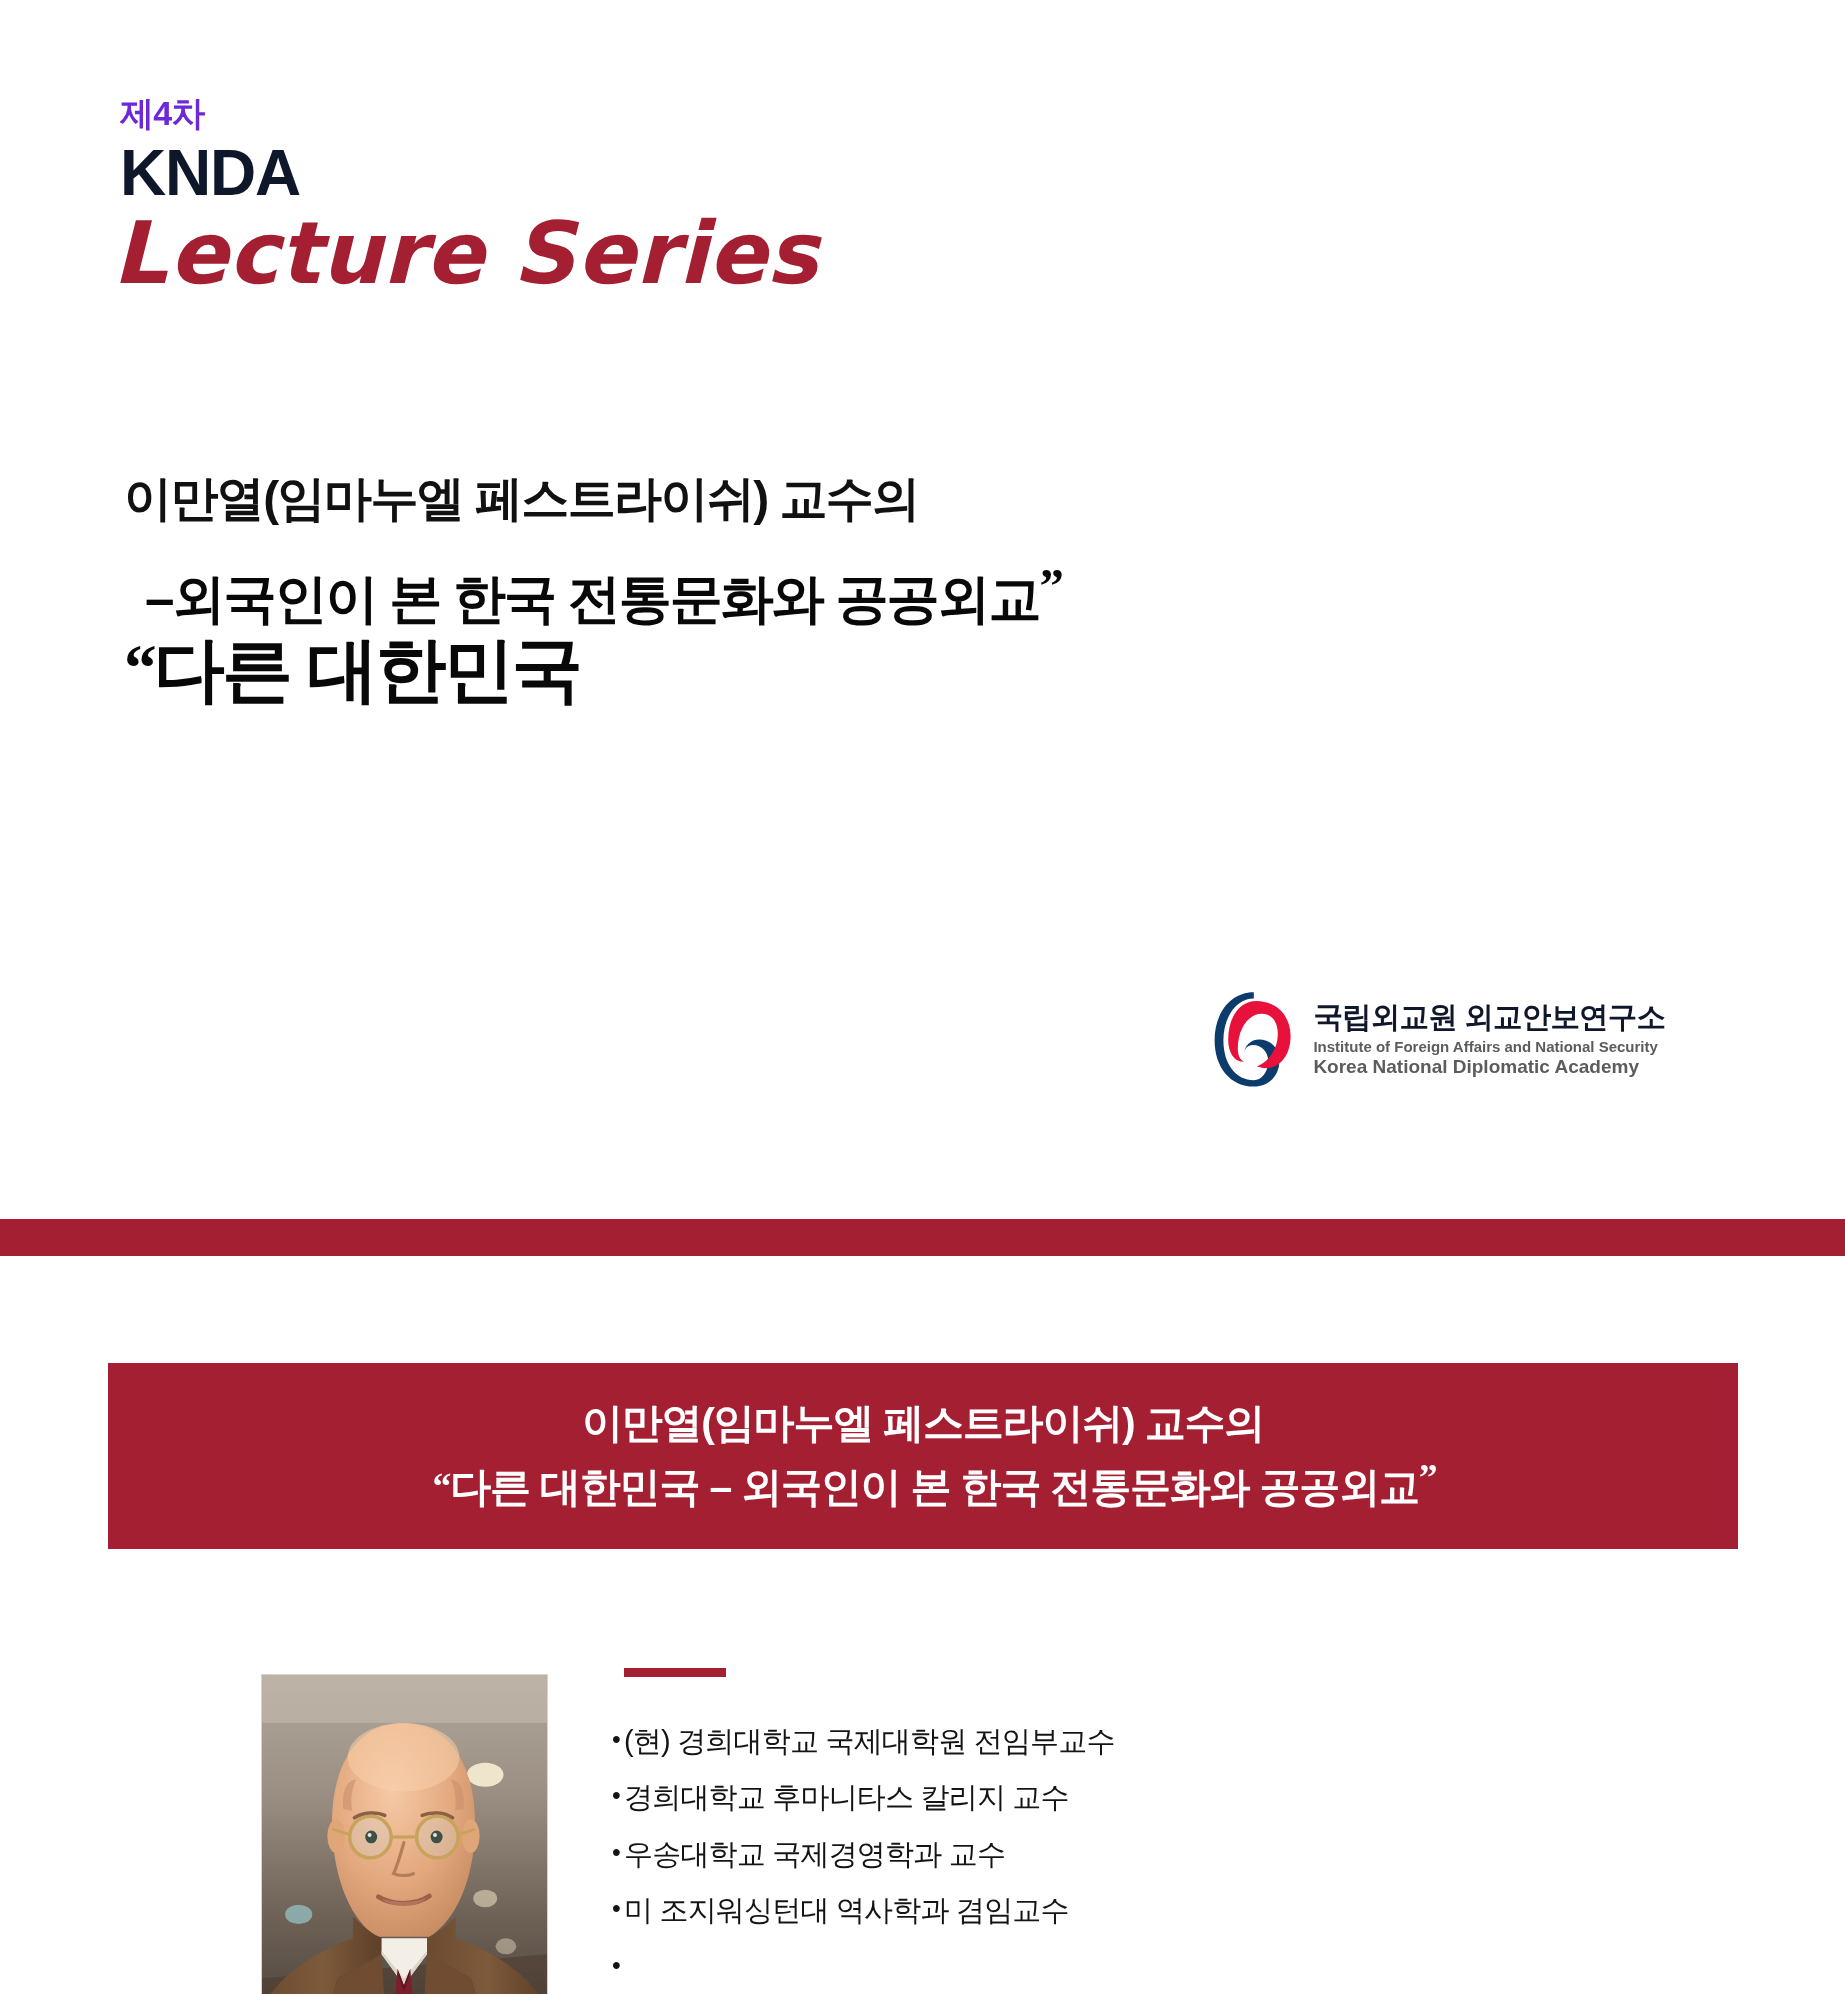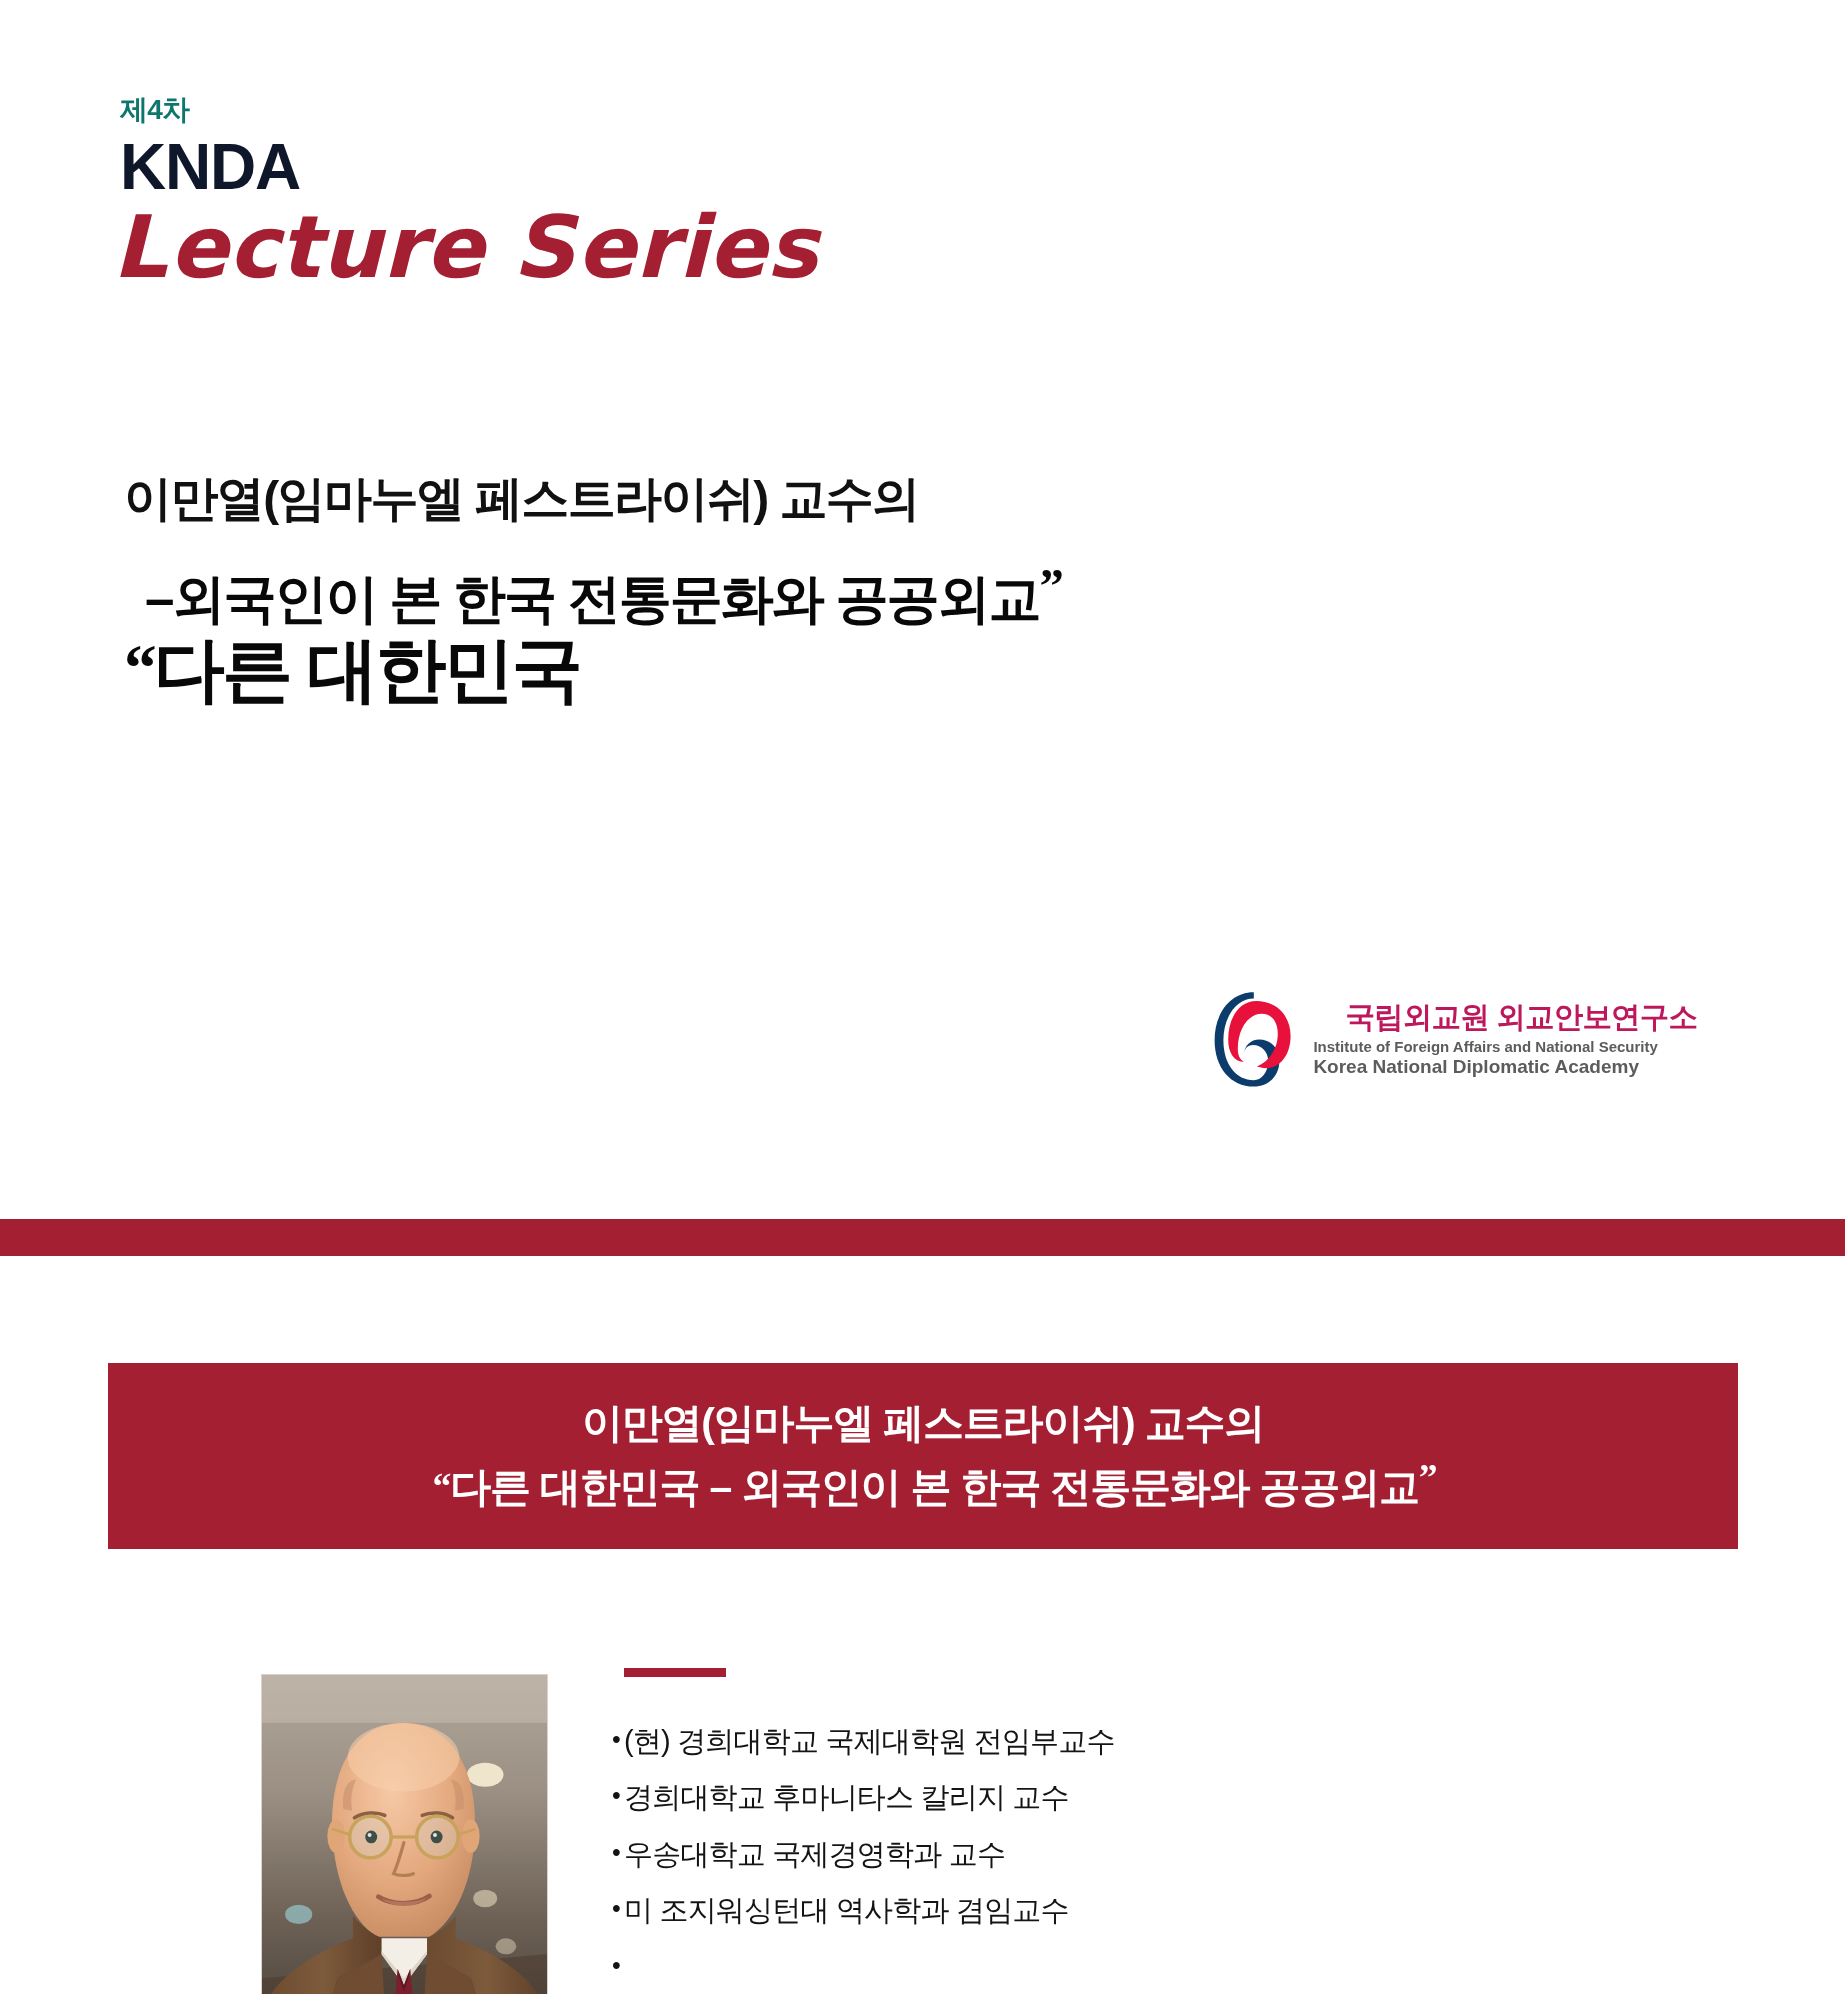--- a/index.html
+++ b/index.html
@@ -5,21 +5,21 @@
   html,body{margin:0;padding:0;background:#fff;}
   body{
     width:1845px;height:3159px;position:relative;overflow:hidden;
     font-family:"Liberation Sans","DejaVu Sans",sans-serif;
     color:#121212;
   }
   .abs{position:absolute;}
 
   
   #header{left:120px;top:96px;width:1197px;}
-  #kicker{font-size:28px;font-weight:600;letter-spacing:-0.8px;line-height:1;color:#0f766e;}
+  #kicker{font-size:34px;font-weight:600;letter-spacing:-0.8px;line-height:1;color:#6d28d9;}
   #knda{font-size:64px;font-weight:700;line-height:1.08;letter-spacing:-1.2px;color:#0f172a;margin-top:8.8px;}
   #lecture-series{
     font-size:86px;line-height:1.02;color:#A41F32;margin-top:1.6px;
     font-family:"DejaVu Sans","Liberation Sans",sans-serif;
     font-weight:700;font-style:italic;letter-spacing:0.4px;
     transform:skewX(-3deg);transform-origin:left center;
   }
 
   
   #title-block{left:124px;top:473px;width:1476px;}
@@ -27,21 +27,21 @@
   #main-title{margin-top:31px;}
   #title-l1{font-size:71px;font-weight:900;letter-spacing:-2.8px;line-height:1.12;color:#080808;white-space:nowrap;}
   #title-l2{font-size:53px;font-weight:900;letter-spacing:-2px;line-height:1.2;color:#080808;margin-top:10.4px;margin-left:21px;white-space:nowrap;}
   .qmark{font-size:0.92em;font-family:"Liberation Serif","DejaVu Serif",serif;vertical-align:0.06em;}
   .qmark.close{vertical-align:0.30em;}
 
   
   #logo{left:1209px;top:989px;display:flex;align-items:center;gap:14.4px;}
   #logo-mark{width:90px;height:100px;position:relative;flex:0 0 auto;}
   #logo-text{line-height:1;}
-  #logo-ko{font-size:29.5px;font-weight:700;letter-spacing:-0.8px;color:#be185d;white-space:nowrap;margin-left:32px;}
+  #logo-ko{font-size:29.5px;font-weight:700;letter-spacing:-0.8px;color:#0f172a;white-space:nowrap;}
   #logo-en1{font-size:15px;font-weight:700;color:#5c5c5c;margin-top:7.2px;white-space:nowrap;}
   #logo-en2{font-size:19px;font-weight:700;color:#5c5c5c;margin-top:3.6px;white-space:nowrap;}
 
   
   #band{left:0;top:1219px;width:1845px;height:37px;background:#A41F32;}
 
   
   #banner{left:108px;top:1363px;width:1630px;height:186px;background:#A41F32;
           display:flex;flex-direction:column;align-items:center;justify-content:center;color:#fff;}
   #banner-l1{font-size:41px;font-weight:700;letter-spacing:-1.2px;line-height:1.15;white-space:nowrap;}

